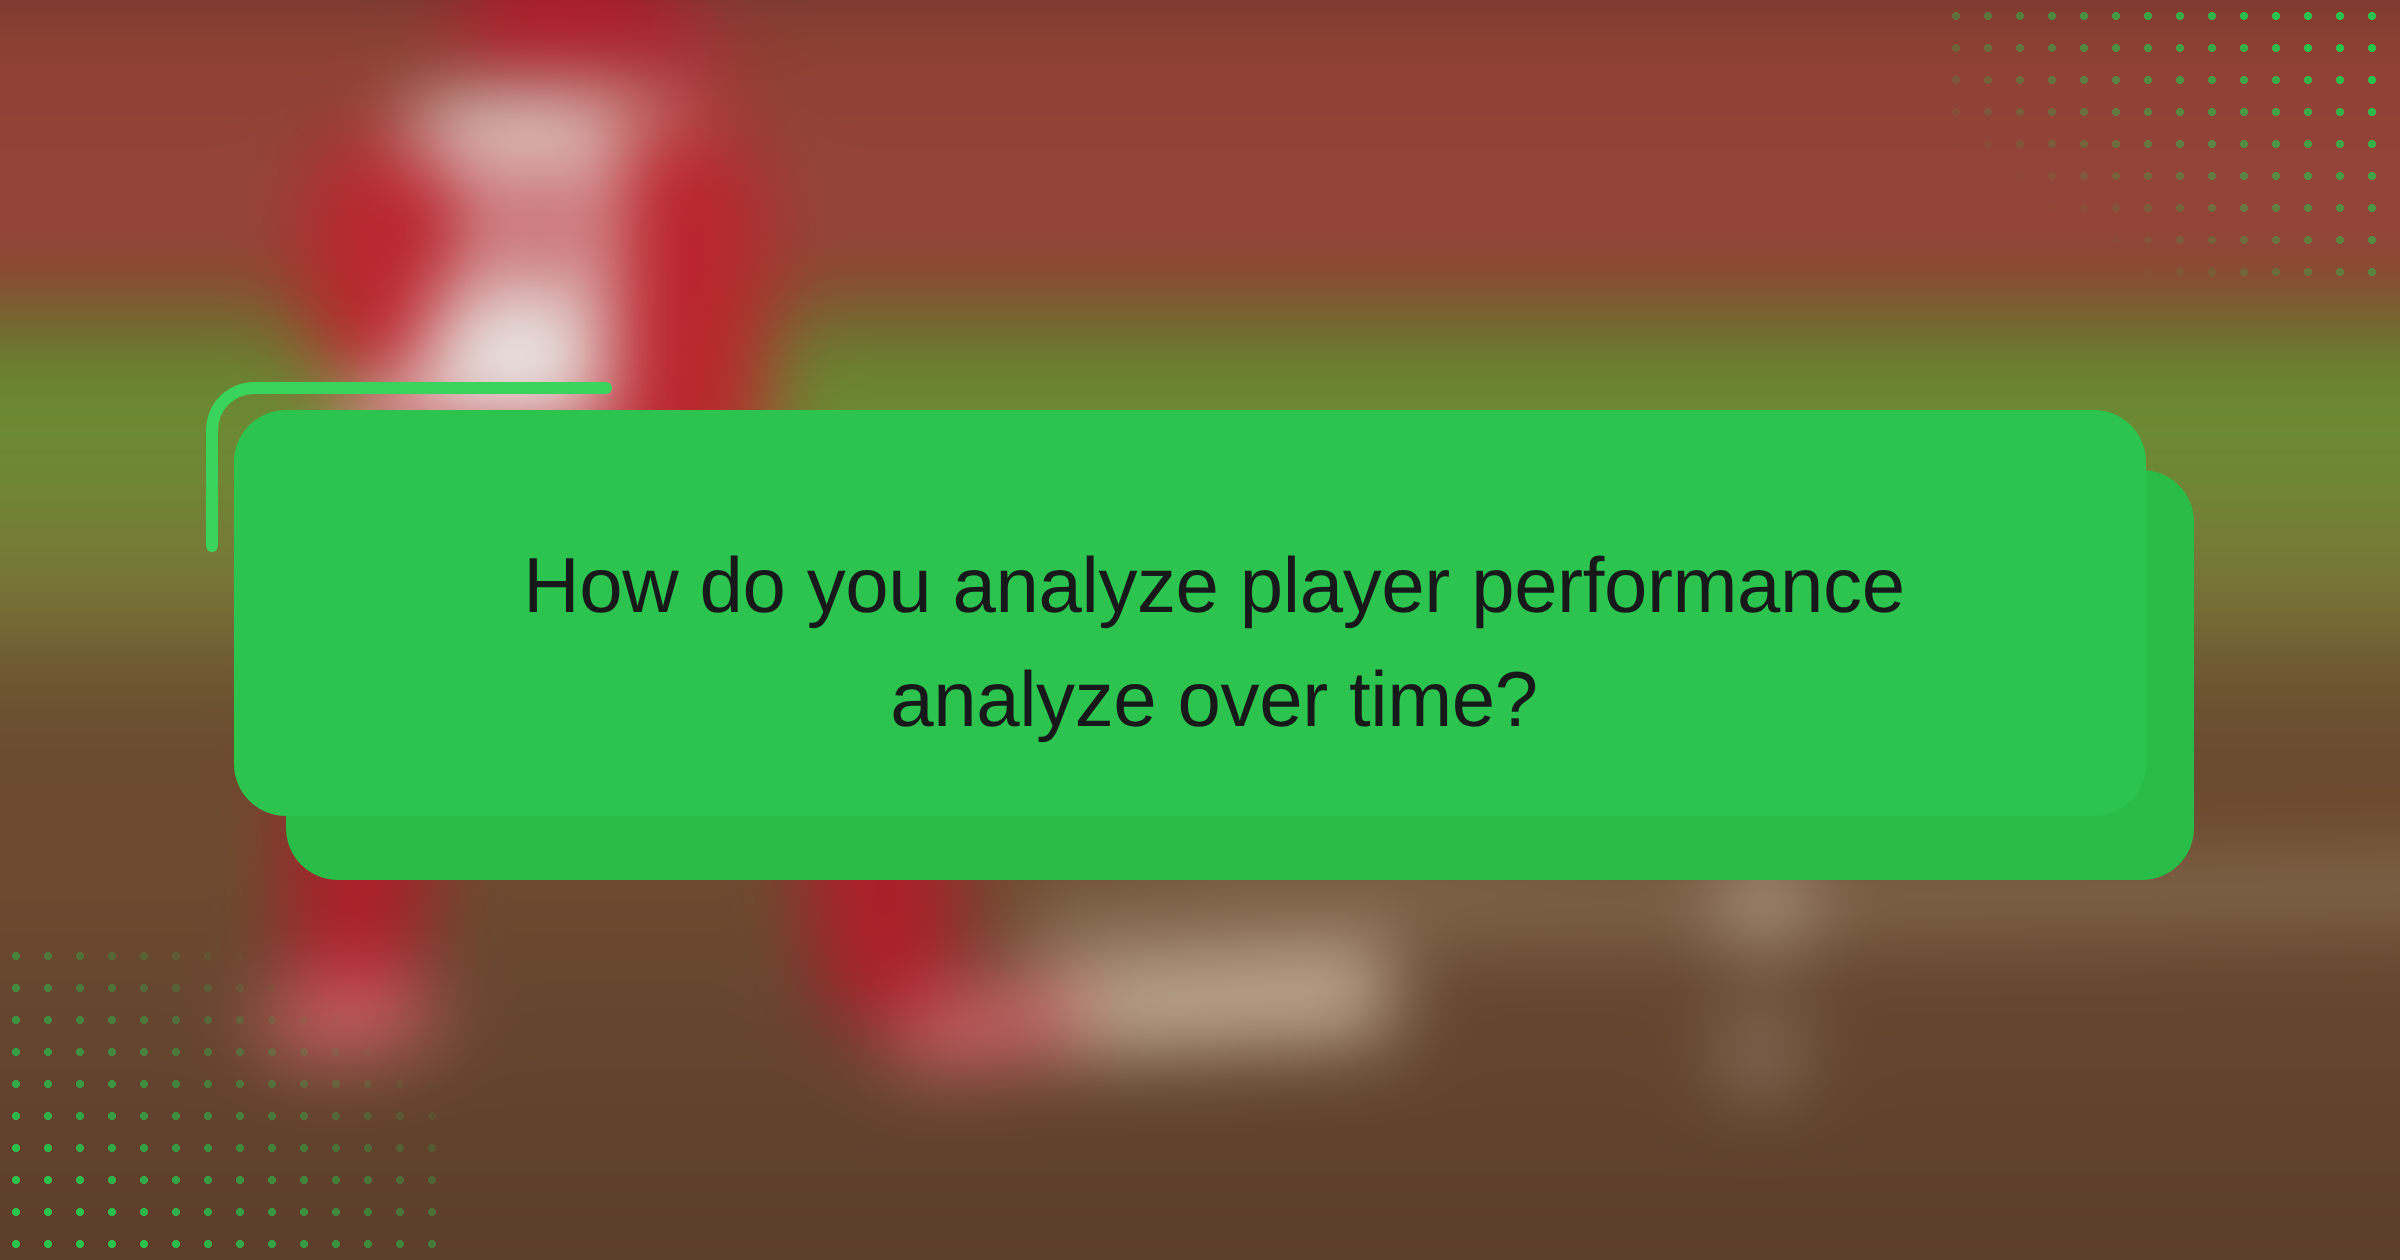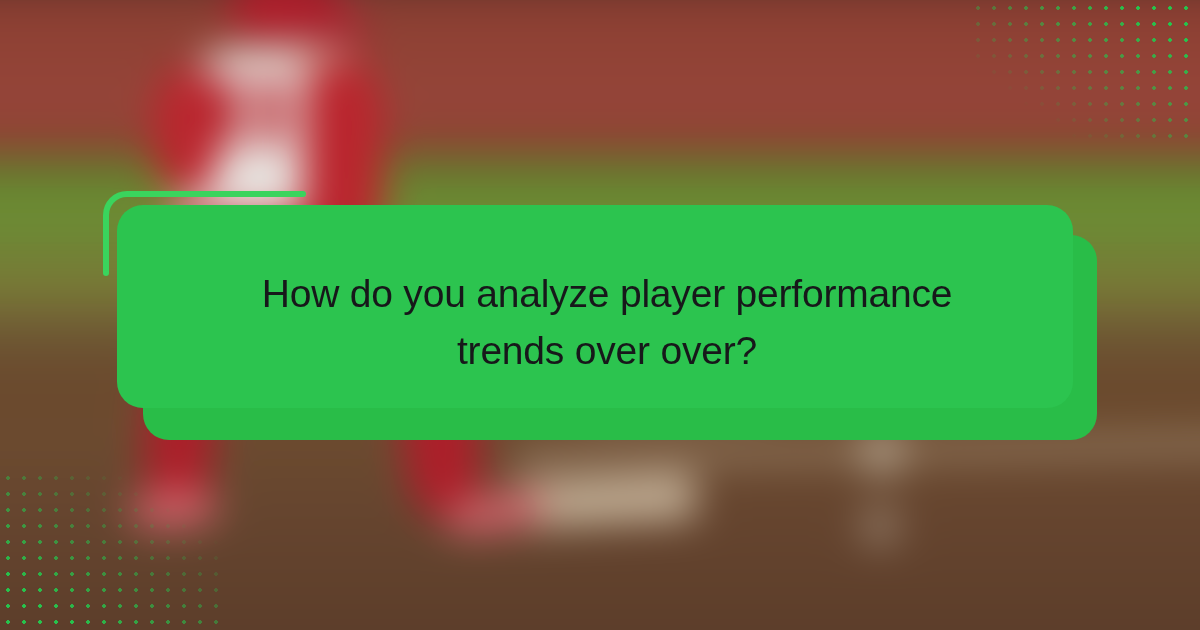--- a/index.html
+++ b/index.html
@@ -251,16 +251,16 @@
   </div>
 
   <div class="dots top-right"></div>
   <div class="dots bottom-left"></div>
 
   <div class="bracket"></div>
   <div class="card-back"></div>
   <div class="card-front"></div>
 
   <div class="question-wrap">
-    <div class="question-text">How do you analyze player performance trends over over?</div>
+    <div class="question-text">How do you analyze player performance analyze over time?</div>
   </div>
 
 </div>
 
 </body></html>

